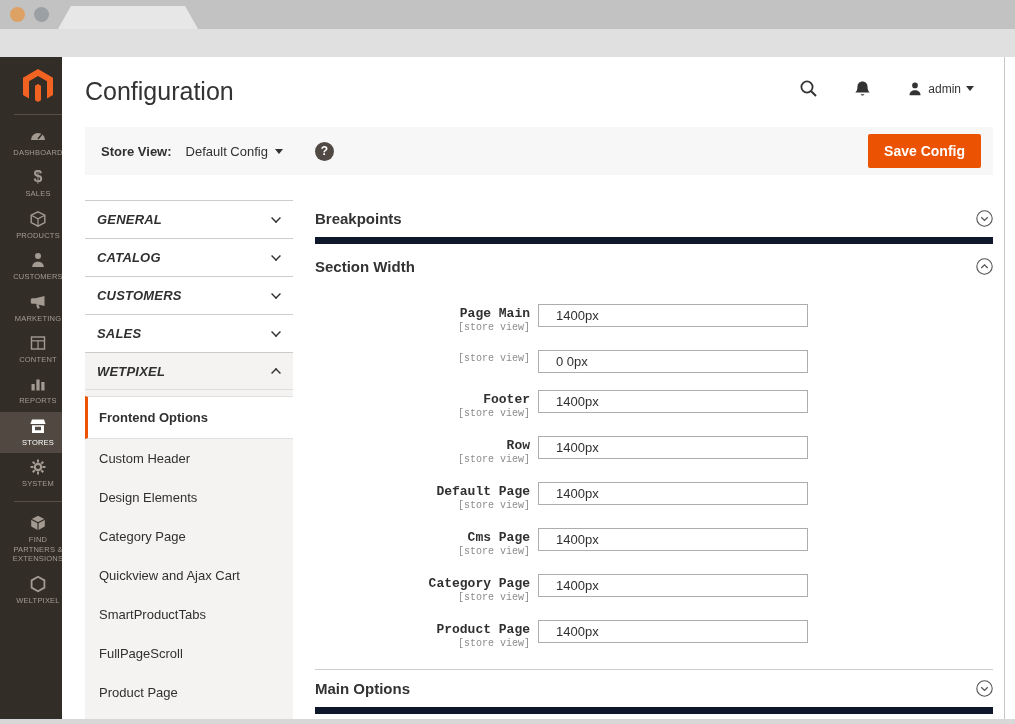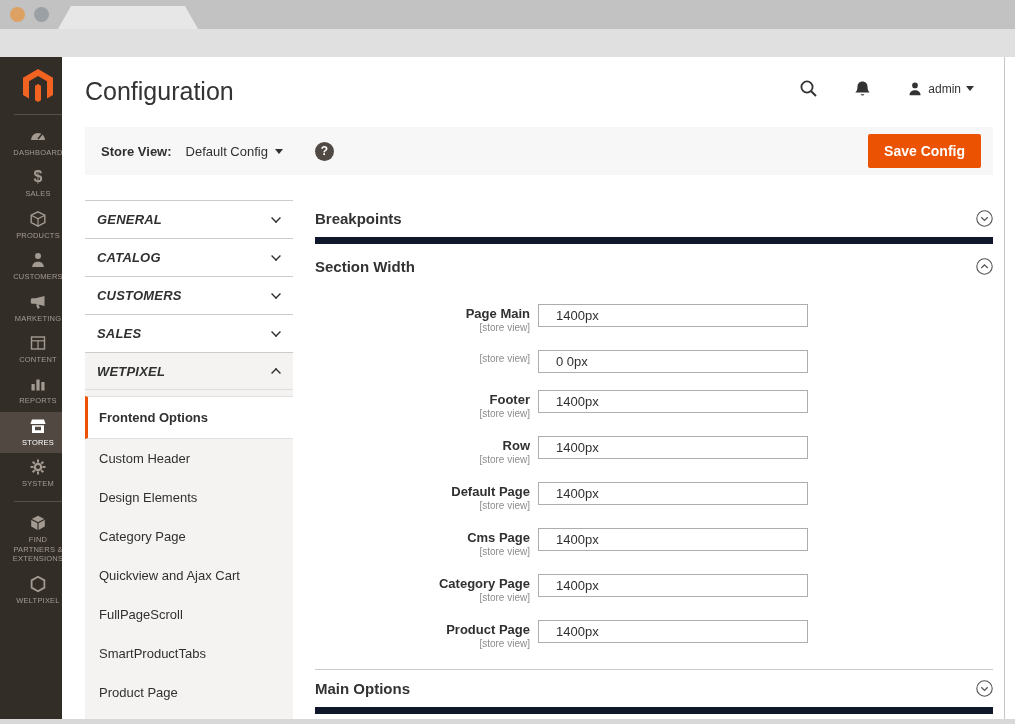--- a/index.html
+++ b/index.html
@@ -64,21 +64,21 @@
   .sub-item { padding:12px 14px; font-size:13px; color:#303030; cursor:pointer; }
   .sub-item.active { background:#fff; border-left:3px solid #eb5202; border-top:1px solid #e3e1df; border-bottom:1px solid #e3e1df; font-weight:bold; padding:13px 14px 13px 11px; }
 
   .main-col { position:absolute; left:253px; top:143px; width:678px; }
   .section-hdr { height:44px; display:flex; align-items:center; justify-content:space-between; border-bottom:7px solid #0f172a; cursor:pointer; }
   .section-hdr .s-title { font-size:15px; font-weight:bold; color:#333; }
   .circle-chev { width:17px; height:17px; flex:0 0 auto; }
   .section-body { padding:16px 0 20px; border-bottom:1px solid #ccc; }
   .field-row { display:flex; align-items:flex-start; margin-bottom:17px; }
   .field-row:last-child { margin-bottom:0; }
-  .f-label { width:215px; text-align:right; padding-top:3px; }
+  .f-label { width:215px; text-align:right; padding-top:3px;font-family:Liberation Mono, monospace; }
   .f-label .l-main { font-size:13px; font-weight:bold; color:#303030; line-height:1.15; }
   .f-label .l-scope { font-size:10px; color:#8c8c8c; }
   .f-input { margin-left:8px; width:270px; height:23px; border:1px solid #adadad; background:#fff; font-family:inherit; font-size:13px; color:#303030; padding:0 17px; }
 </style>
 </head>
 <body>
 
 <div class="viewport">
 
   <div class="chrome-top">
@@ -275,22 +275,22 @@
         <div class="nav-group expanded">
           <span class="g-lbl">WETPIXEL</span>
           <span class="chev up"></span>
         </div>
         <div class="nav-sub">
           <div class="sub-item active">Frontend Options</div>
           <div class="sub-item">Custom Header</div>
           <div class="sub-item">Design Elements</div>
           <div class="sub-item">Category Page</div>
           <div class="sub-item">Quickview and Ajax Cart</div>
+          <div class="sub-item">SmartProductTabs</div>
           <div class="sub-item">FullPageScroll</div>
-          <div class="sub-item">SmartProductTabs</div>
           <div class="sub-item">Product Page</div>
         </div>
       </div>
 
       <div class="main-col">
 
         <div class="section-hdr">
           <span class="s-title">Breakpoints</span>
           <svg class="circle-chev" viewBox="0 0 17 17">
               <circle cx="8.5" cy="8.5" r="7.7" fill="none" stroke="#555" stroke-width="1.1"></circle>

